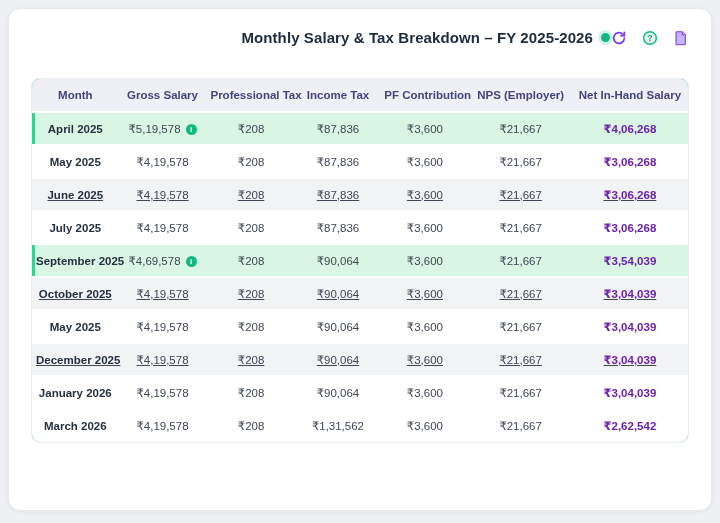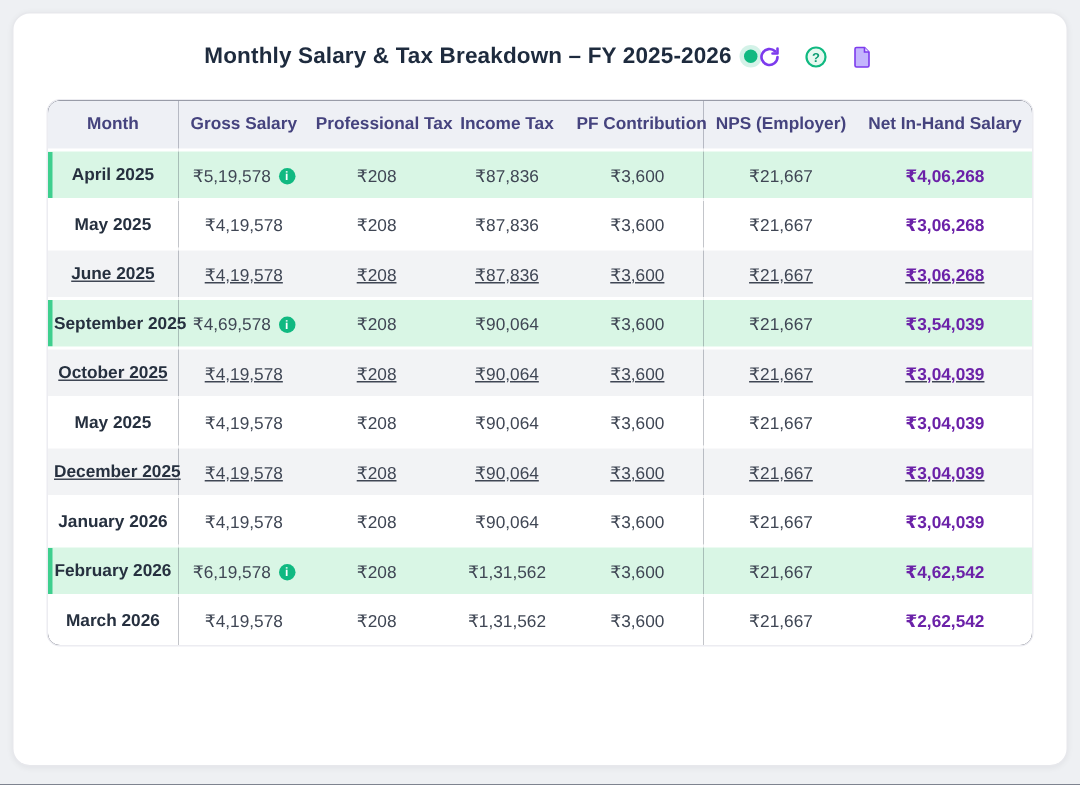--- a/index.html
+++ b/index.html
@@ -13,22 +13,22 @@
     left: 8px; top: 8px; right: 8px; bottom: 12px;
     background: #ffffff;
     border: 1px solid #e7e8ec;
     border-radius: 12px;
     box-shadow: 0 1px 4px rgba(20,24,40,0.06);
     padding: 20px 22px 16px 22px;
   }
   .card-header {
     display: flex;
     align-items: center;
-    justify-content: center;
-    margin-bottom: 20px;
+    justify-content: flex-end;
+    margin-bottom: 32px;
   }
   .title-wrap { display: flex; align-items: center; gap: 8px; }
   .title {
     font-size: 15px;
     font-weight: 700;
     color: #1e2b3e;
     letter-spacing: 0.1px;
   }
   .status-dot {
     width: 9px; height: 9px;
@@ -42,21 +42,21 @@
     display: inline-flex; align-items: center; justify-content: center;
     cursor: pointer;
     background: none; border: none; padding: 0;
   }
   .tool-btn svg { width: 16px; height: 16px; display: block; }
 
   .table-wrap {
     border: 1px solid #ececf1;
     border-radius: 9px;
     overflow: hidden;
-    background: #0f172a;
+    background: #14b8a6;
   }
   table {
     width: 100%;
     border-collapse: collapse;
     table-layout: fixed;
   }
   thead th {
     background: #eef0f5;
     color: #45437e;
     font-size: 11.5px;
@@ -177,20 +177,29 @@
           </tr>
           <tr class="row-gray">
             <td class="cell-month"><span>June 2025</span></td>
             <td class="cell-gross"><span>₹4,19,578</span></td>
             <td><span>₹208</span></td>
             <td><span>₹87,836</span></td>
             <td><span>₹3,600</span></td>
             <td><span>₹21,667</span></td>
             <td class="cell-net"><span>₹3,06,268</span></td>
           </tr>
+          <tr class="row-white">
+            <td class="cell-month"><span>July 2025</span></td>
+            <td class="cell-gross"><span>₹4,19,578</span></td>
+            <td><span>₹208</span></td>
+            <td><span>₹87,836</span></td>
+            <td><span>₹3,600</span></td>
+            <td><span>₹21,667</span></td>
+            <td class="cell-net"><span>₹3,06,268</span></td>
+          </tr>
           <tr class="row-highlight">
             <td class="cell-month"><span>September 2025</span></td>
             <td class="cell-gross"><span>₹4,69,578</span><span class="info-dot">i</span></td>
             <td><span>₹208</span></td>
             <td><span>₹90,064</span></td>
             <td><span>₹3,600</span></td>
             <td><span>₹21,667</span></td>
             <td class="cell-net"><span>₹3,54,039</span></td>
           </tr>
           <tr class="row-gray">
@@ -221,29 +230,20 @@
             <td class="cell-net"><span>₹3,04,039</span></td>
           </tr>
           <tr class="row-white">
             <td class="cell-month"><span>January 2026</span></td>
             <td class="cell-gross"><span>₹4,19,578</span></td>
             <td><span>₹208</span></td>
             <td><span>₹90,064</span></td>
             <td><span>₹3,600</span></td>
             <td><span>₹21,667</span></td>
             <td class="cell-net"><span>₹3,04,039</span></td>
-          </tr>
-          <tr class="row-highlight">
-            <td class="cell-month"><span>February 2026</span></td>
-            <td class="cell-gross"><span>₹6,19,578</span><span class="info-dot">i</span></td>
-            <td><span>₹208</span></td>
-            <td><span>₹1,31,562</span></td>
-            <td><span>₹3,600</span></td>
-            <td><span>₹21,667</span></td>
-            <td class="cell-net"><span>₹4,62,542</span></td>
           </tr>
           <tr class="row-white">
             <td class="cell-month"><span>March 2026</span></td>
             <td class="cell-gross"><span>₹4,19,578</span></td>
             <td><span>₹208</span></td>
             <td><span>₹1,31,562</span></td>
             <td><span>₹3,600</span></td>
             <td><span>₹21,667</span></td>
             <td class="cell-net"><span>₹2,62,542</span></td>
           </tr>

